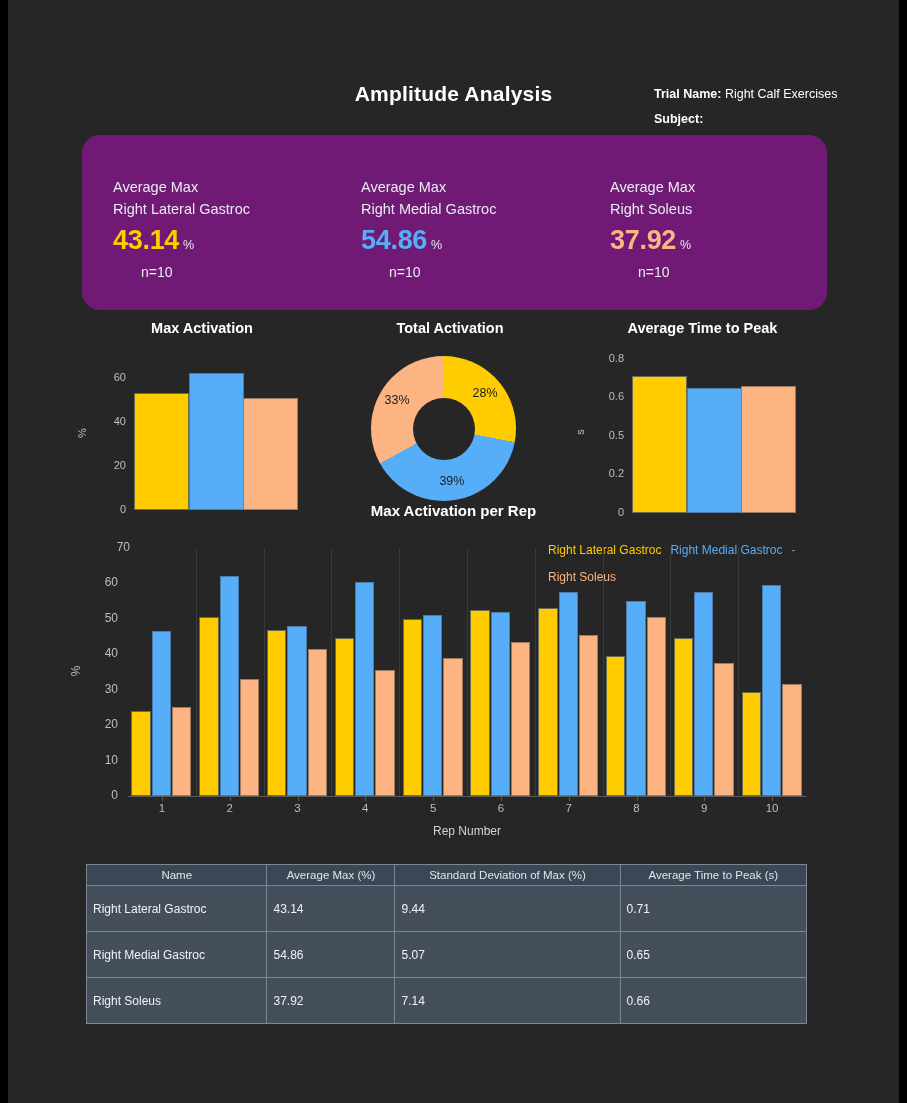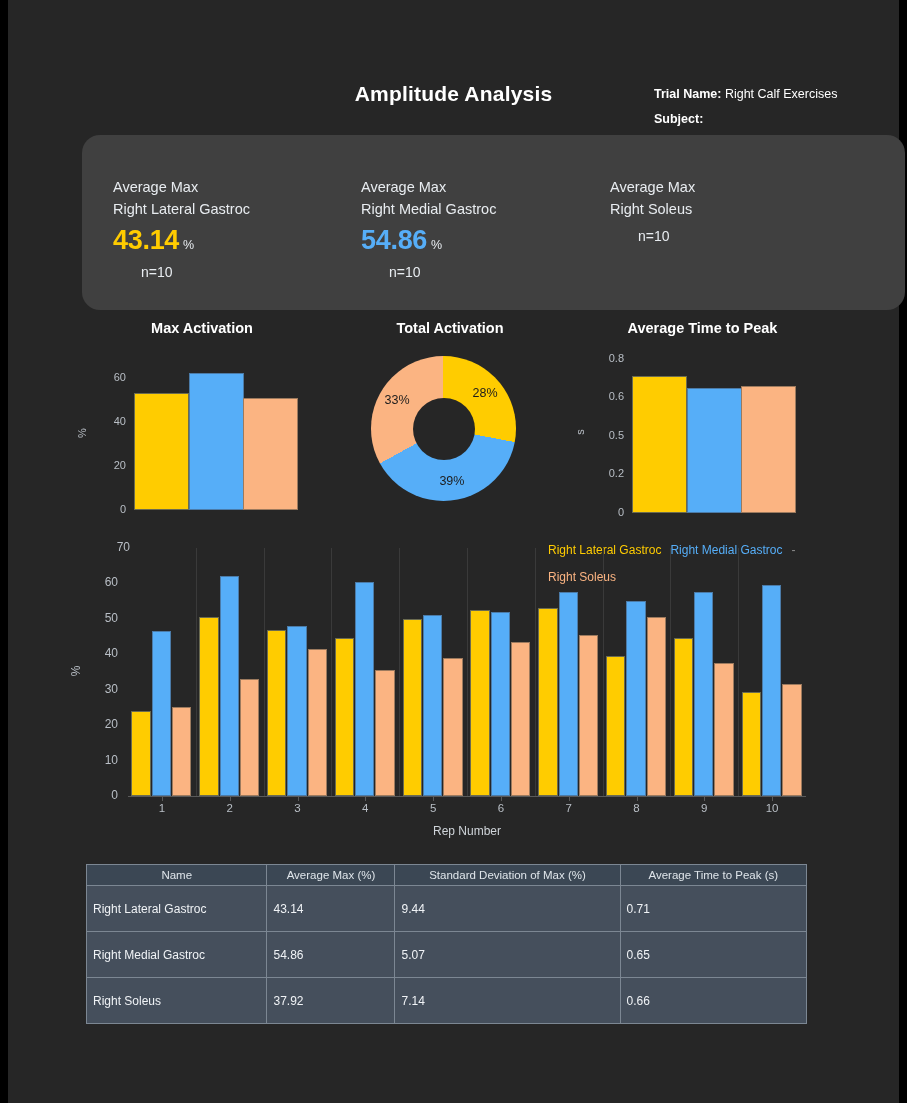--- a/index.html
+++ b/index.html
@@ -26,22 +26,22 @@
     font-size: 21px; font-weight: bold; letter-spacing: .2px;
   }
   #meta { position: absolute; left: 654px; top: 8px; line-height: 25px; }
   .meta-row { font-size: 12.5px; color: #ffffff; white-space: nowrap; }
   .meta-row .k { font-weight: bold; }
   .meta-row .v { font-weight: normal; }
 
   
   #summary {
     position: absolute; left: 82px; top: 135px;
-    width: 823px; height: 175px;
-    background: #404040; border-radius: 18px;
+    width: 745px; height: 175px;
+    background: #701a75; border-radius: 18px;
   }
   .card {
     position: absolute; top: 41px; width: 240px;
     color: #e9edf1;
   }
   .card.c0 { left: 31px; }
   .card.c1 { left: 279px; }
   .card.c2 { left: 528px; }
   .card .lbl { font-size: 14.5px; line-height: 22px; color: #e8ecf0; }
   .card .valrow { margin-top: 5px; white-space: nowrap; }
@@ -154,20 +154,21 @@
       </div>
       <div class="card c1">
         <div class="lbl">Average Max</div>
         <div class="lbl">Right Medial Gastroc</div>
         <div class="valrow"><span class="val" style="color: rgb(86, 174, 248);">54.86</span><span class="unit">%</span></div>
         <div class="n">n=10</div>
       </div>
       <div class="card c2">
         <div class="lbl">Average Max</div>
         <div class="lbl">Right Soleus</div>
+        <div class="valrow"><span class="val" style="color: rgb(251, 180, 130);">37.92</span><span class="unit">%</span></div>
         <div class="n">n=10</div>
       </div>
     </div>
 
   <div id="mini-row">
     <div id="chart-max">
         <div class="mini-title" style="left: 0px; right: 0px; top: 0px;">Max Activation</div>
         <div class="plot" style="left: 52px; top: 40px; width: 164px; height: 150px;">
           <div class="bar " style="left: 0px; width: 55px; height: 116.912px; background: rgb(255, 204, 0);"></div>
           <div class="bar blue" style="left: 55px; width: 55px; height: 136.765px; background: rgb(86, 174, 248);"></div>
@@ -197,20 +198,21 @@
         </div>
         <div class="tick" style="left: 10px; width: 34px; top: 186px;">0</div>
         <div class="tick" style="left: 10px; width: 34px; top: 147.463px;">0.2</div>
         <div class="tick" style="left: 10px; width: 34px; top: 108.927px;">0.5</div>
         <div class="tick" style="left: 10px; width: 34px; top: 70.3902px;">0.6</div>
         <div class="tick" style="left: 10px; width: 34px; top: 31.8537px;">0.8</div>
         <div class="axis-label-y" style="left: -10px; top: 106px; width: 20px; text-align: center;">s</div>
       </div>
   </div>
 
+  <div id="main-title">Max Activation per Rep</div>
   <div id="legend"><span class="legend-item" style="color: rgb(255, 204, 0);">Right Lateral Gastroc</span><span class="legend-item" style="color: rgb(86, 174, 248);">Right Medial Gastroc</span><span id="legend-more">-</span><br><span class="legend-item" style="color: rgb(251, 180, 130);">Right Soleus</span></div>
   <div id="main-chart">
     <div id="main-plot">
         <div class="bar " style="left: 3.39px; width: 19.34px; height: 85.0286px; background: rgb(255, 204, 0);"></div>
         <div class="bar blue" style="left: 23.73px; width: 19.34px; height: 164.743px; background: rgb(86, 174, 248);"></div>
         <div class="bar peach" style="left: 44.07px; width: 19.34px; height: 88.5714px; background: rgb(251, 180, 130);"></div>
         <div class="bar " style="left: 71.19px; width: 19.34px; height: 178.914px; background: rgb(255, 204, 0);"></div>
         <div class="bar blue" style="left: 91.53px; width: 19.34px; height: 219.657px; background: rgb(86, 174, 248);"></div>
         <div class="bar peach" style="left: 111.87px; width: 19.34px; height: 116.914px; background: rgb(251, 180, 130);"></div>
         <div class="grp-sep" style="left: 67.8px; height: 248px;"></div>

